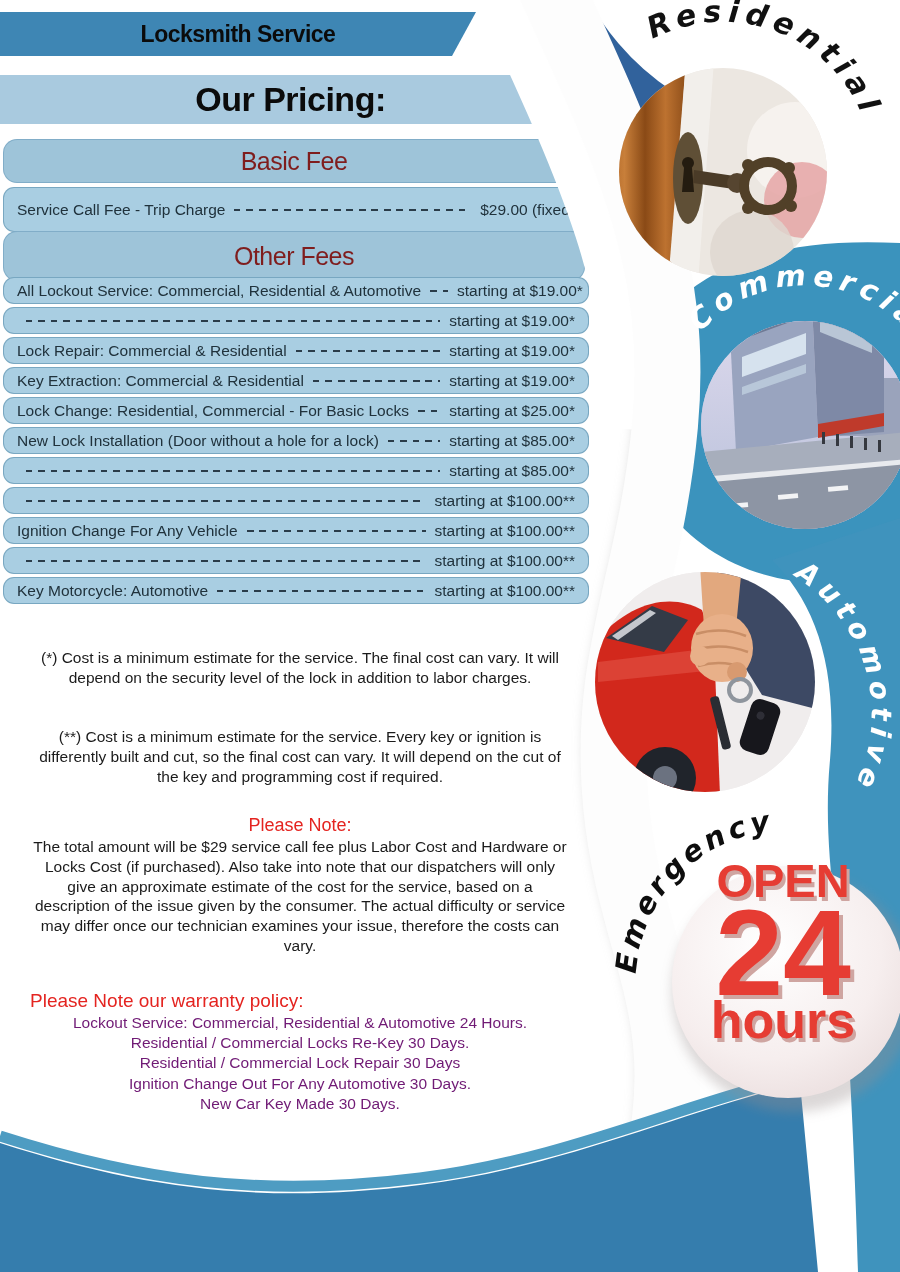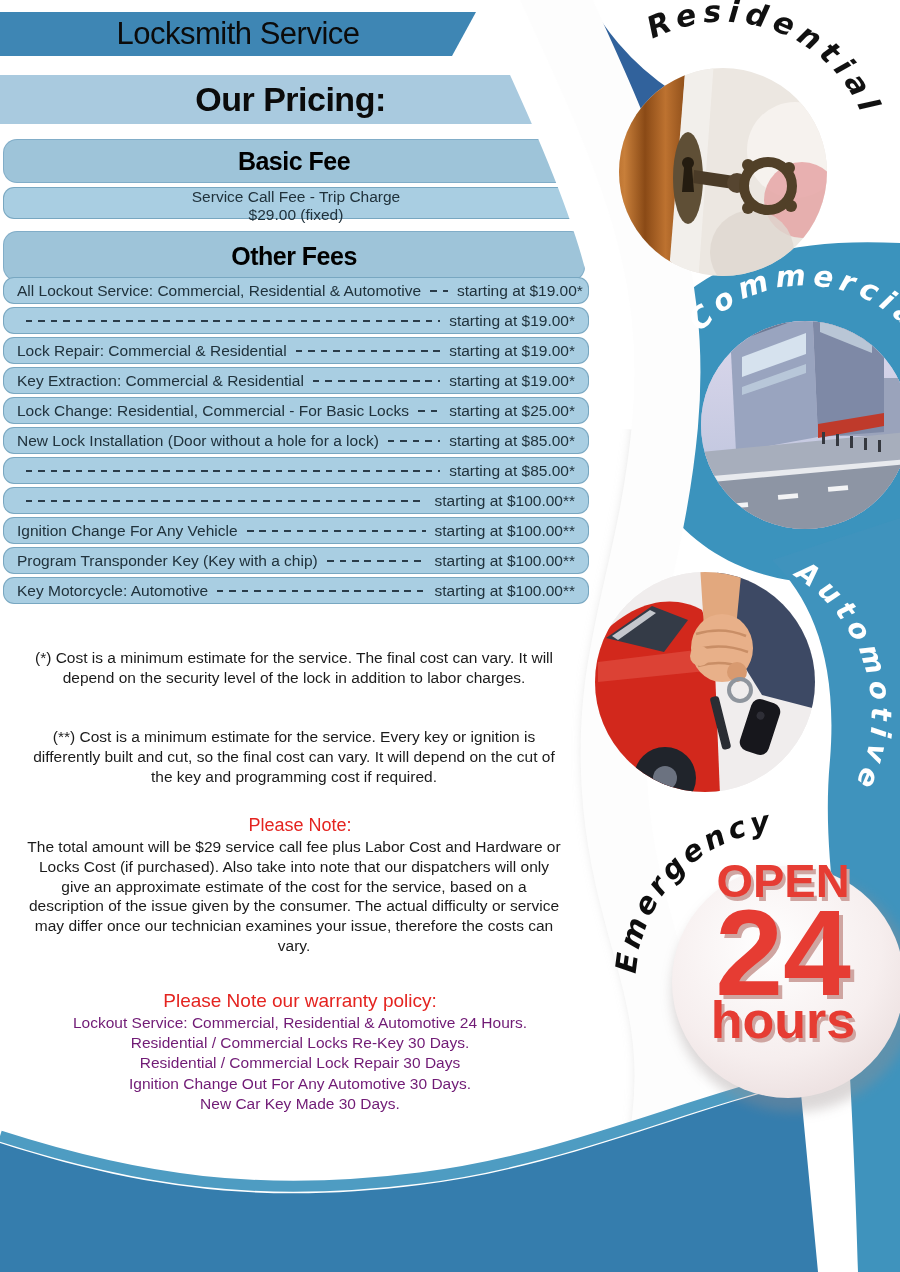--- a/index.html
+++ b/index.html
@@ -7,55 +7,55 @@
     width:900px;height:1272px;position:relative;background:#ffffff;overflow:hidden;
     font-family:"Liberation Sans","DejaVu Sans",sans-serif;
   }
   .abs{position:absolute;}
   
   .banner1{
     top:12px;left:0;width:476px;height:44px;background:#3e86b4;
     clip-path:polygon(0 0,476px 0,452px 44px,0 44px);
     display:flex;align-items:center;justify-content:center;z-index:1;
   }
-  .banner1 .t{font-size:31px;font-weight:normal;color:#0b0b0b;letter-spacing:-.5px;}
+  .banner1 .t{font-size:23px;font-weight:bold;color:#0b0b0b;letter-spacing:-.5px;}
   .banner2{
     top:75px;left:0;width:585px;height:49px;background:#a9cadf;
     clip-path:polygon(0 0,585px 0,559px 49px,0 49px);
     display:flex;align-items:center;justify-content:center;z-index:1;padding-right:24px;box-sizing:border-box;padding-left:20px;
   }
   .banner2 .t{font-size:34px;font-weight:bold;color:#0b0b0b;letter-spacing:-.5px;}
   
   .secbar{
     left:3px;width:582px;border-radius:14px;background:#9ec4d9;
     border:1px solid rgba(105,155,185,.55);
     display:flex;align-items:center;justify-content:center;z-index:1;box-sizing:border-box;
   }
-  .secbar .t{font-size:25px;font-weight:bold;color:#000000;letter-spacing:-.5px;}
+  .secbar .t{font-size:25px;font-weight:normal;color:#7f1d1d;letter-spacing:-.5px;}
   .secbar.basic{top:139px;height:44px;}
   .secbar.other{top:231px;height:50px;align-items:center;}
   .feerow{
     left:3px;width:586px;height:27px;border-radius:11px;background:#a9cee2;
     border:1px solid rgba(88,142,172,.6);
     display:flex;align-items:center;padding:0 13px;box-sizing:border-box;
     font-size:15.5px;color:#20323c;z-index:1;white-space:nowrap;
   }
-  .feerow.basicrow{top:187px;height:32px;flex-direction:column;}
+  .feerow.basicrow{top:187px;height:45px;}
   .rows{top:277px;left:3px;width:586px;display:flex;flex-direction:column;gap:3px;z-index:1;}
   .rows .feerow{position:relative;left:0;width:586px;}
   .leader{flex:1;height:2px;margin:0 9px;min-width:18px;
     background:repeating-linear-gradient(90deg,#2a3c49 0 6.5px,transparent 6.5px 12.5px);}
   
-  .para{left:24px;width:540px;text-align:center;font-size:15.5px;line-height:19.8px;color:#1b1b1b;z-index:1;}
+  .para{left:30px;width:540px;text-align:center;font-size:15.5px;line-height:19.8px;color:#1b1b1b;z-index:1;}
   .fn1{top:648px;}
   .fn2{top:727px;}
   .red{color:#e42420;}
   .note-title{top:815px;left:30px;width:540px;text-align:center;font-size:18px;z-index:1;}
   .note-body{top:837px;}
-  .warr-title{top:990px;left:30px;width:540px;text-align:center;font-size:19px;z-index:1;}
+  .warr-title{top:990px;left:30px;width:540px;font-size:19px;z-index:1;}
   .warr-lines{top:1013px;left:30px;width:540px;text-align:center;font-size:15.5px;line-height:20.2px;color:#701a75;z-index:1;}
   
   .deco{position:absolute;top:0;left:0;width:900px;height:1272px;z-index:2;pointer-events:none;}
 </style>
 </head>
 <body>
 
 <div class="abs banner1">
   <span class="t">Locksmith Service</span>
 </div>
@@ -115,21 +115,20 @@
   <div class="feerow">
     <span class="leader"></span>
     <span>starting at $100.00**</span>
   </div>
   <div class="feerow">
     <span>Ignition Change For Any Vehicle</span>
     <span class="leader"></span>
     <span>starting at $100.00**</span>
   </div>
   <div class="feerow">
-    <span>Program Transponder Key (Key with a chip)</span>
     <span class="leader"></span>
     <span>starting at $100.00**</span>
   </div>
   <div class="feerow">
     <span>Key Motorcycle: Automotive</span>
     <span class="leader"></span>
     <span>starting at $100.00**</span>
   </div>
 </div>
 

